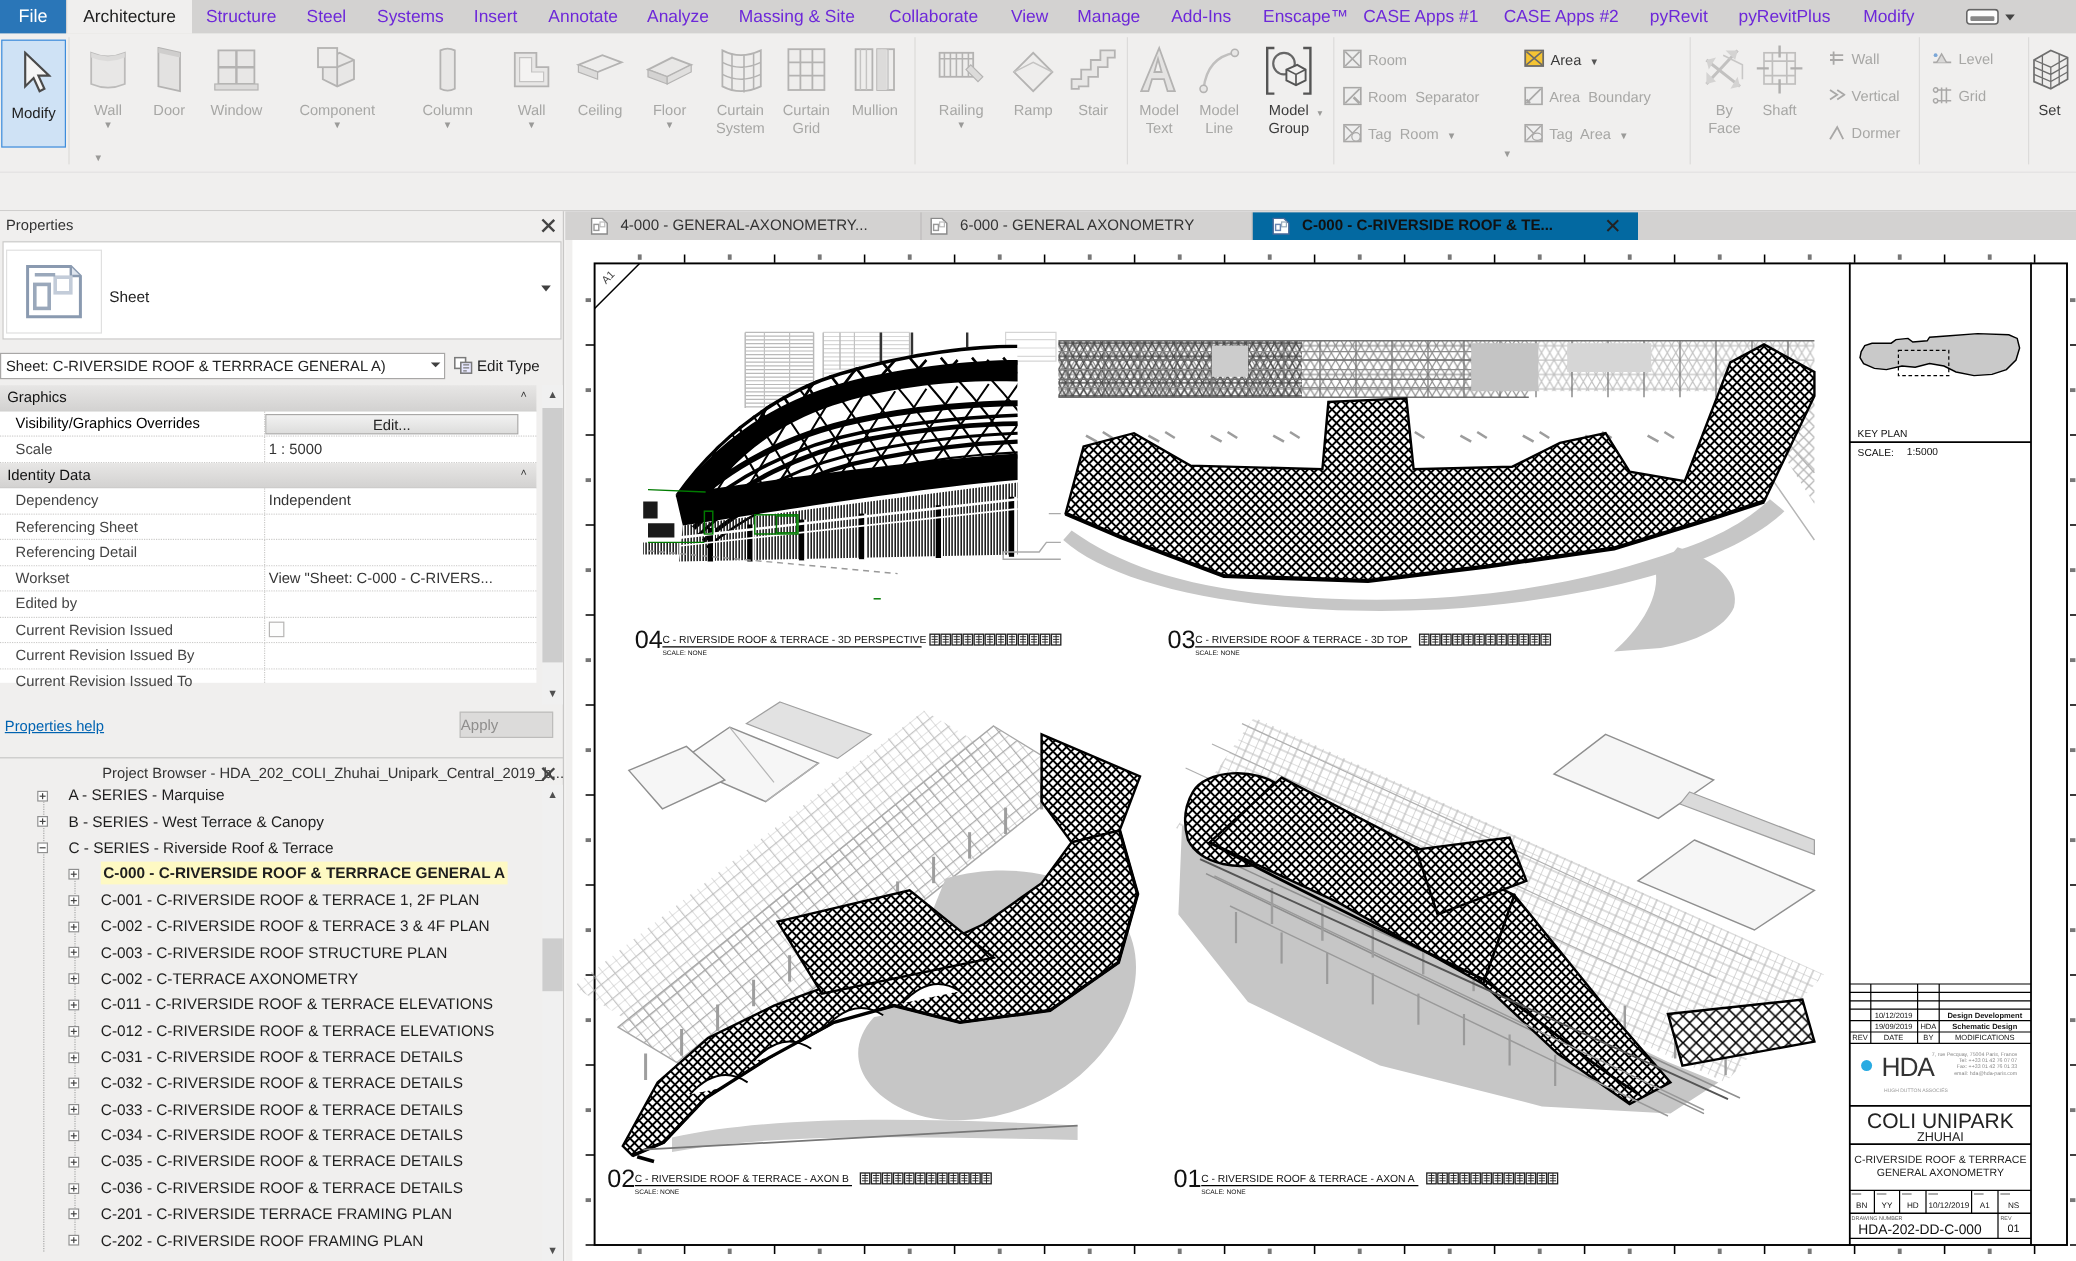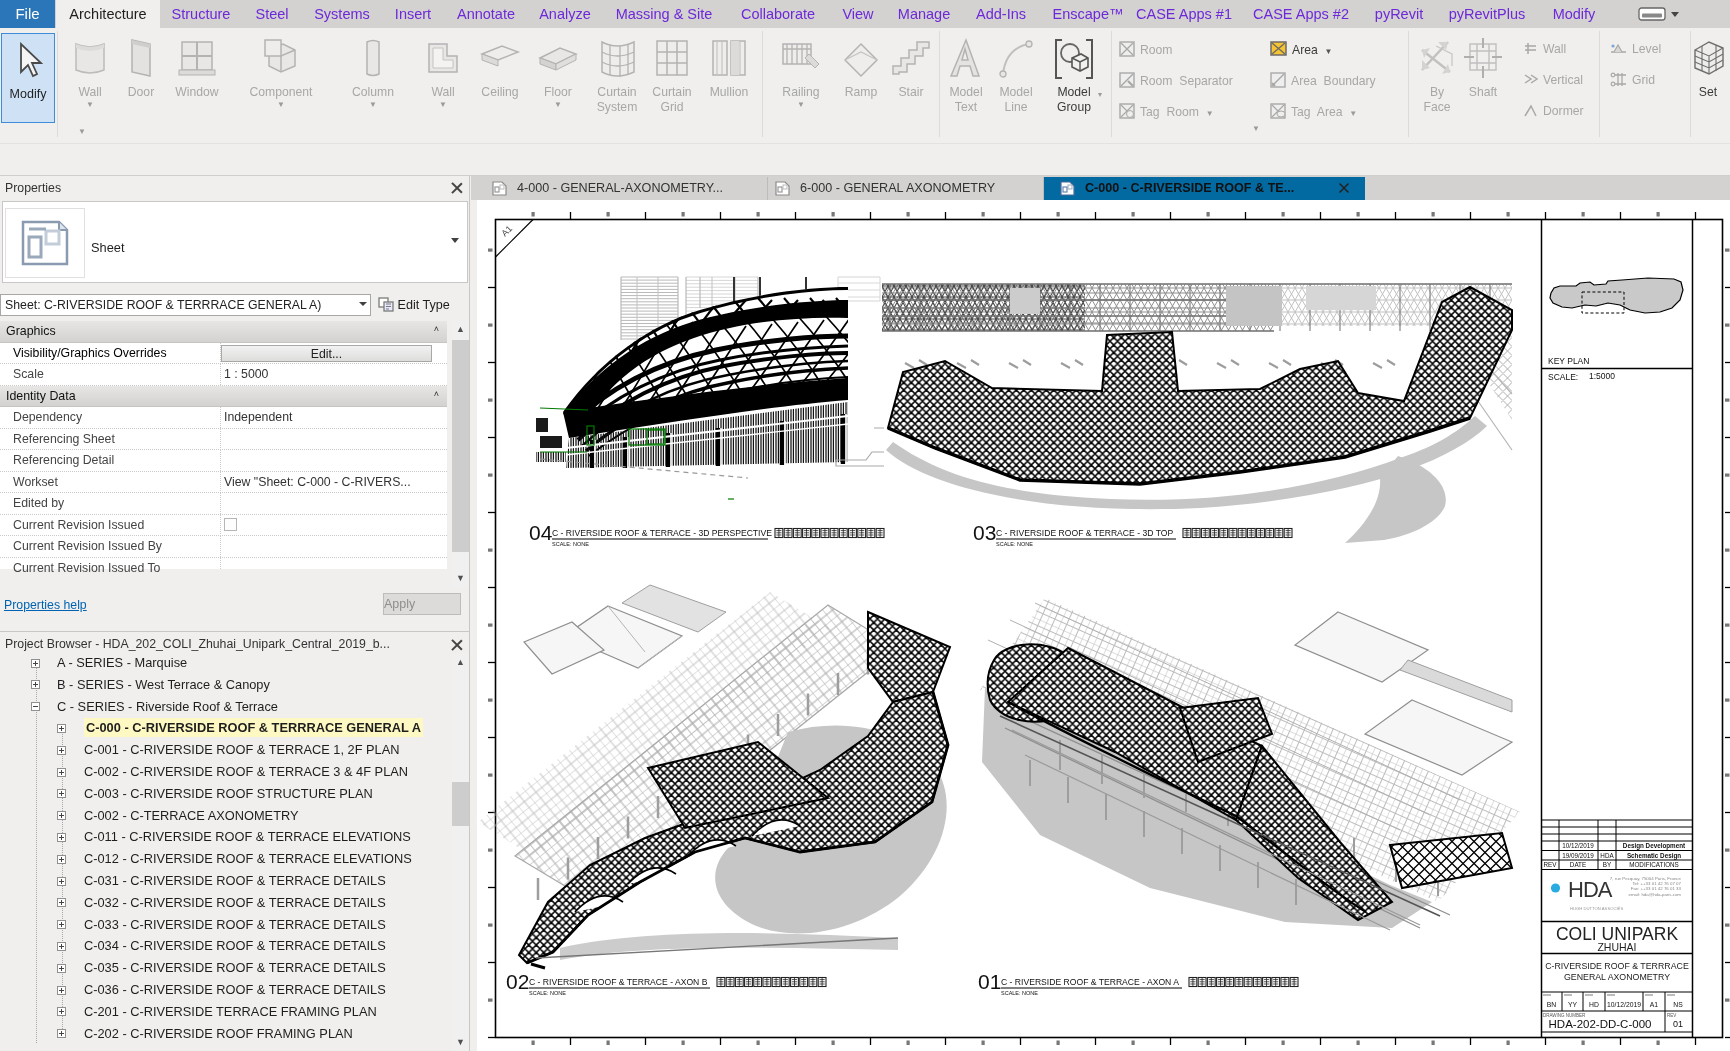--- a/index.html
+++ b/index.html
@@ -439,21 +439,21 @@
   <div class="sbar" style="left:452px;top:145px;height:266px;">
     <div class="sbtn" style="top:0;">▲</div>
     <div class="sthumb" style="top:19px;height:212px;"></div>
     <div class="sbtn" style="bottom:0;">▼</div>
   </div>
 
   <div id="prophelp">Properties help</div>
   <div id="applybtn">Apply</div>
 
   <div id="browser">
-    <div class="ptitle" style="top:0px;border-top:1px solid #c8c7c6;">Project Browser - HDA_202_COLI_Zhuhai_Unipark_Central_2019_b...<span class="pclose" style="top:7px;"></span></div>
+    <div class="ptitle" style="top:0px;border-top:1px solid #c8c7c6;text-align:right;">Project Browser - HDA_202_COLI_Zhuhai_Unipark_Central_2019_b...<span class="pclose" style="top:7px;"></span></div>
     <div style="position:absolute;left:36px;top:32px;width:1px;height:380px;border-left:1px dotted #a8a8a8;"></div>
     <div style="position:absolute;left:62px;top:98px;width:1px;height:308px;border-left:1px dotted #a8a8a8;"></div>
     <div class="trow" style="left:0;top:21.0px;width:470px;">
         <span style="position:absolute;left:57px;white-space:nowrap;">A - SERIES - Marquise</span>
         <span class="texp plus" style="left:31px;">
           <i></i>
           <b></b>
         </span>
       </div>
     <div class="trow" style="left:0;top:42.8px;width:470px;">

